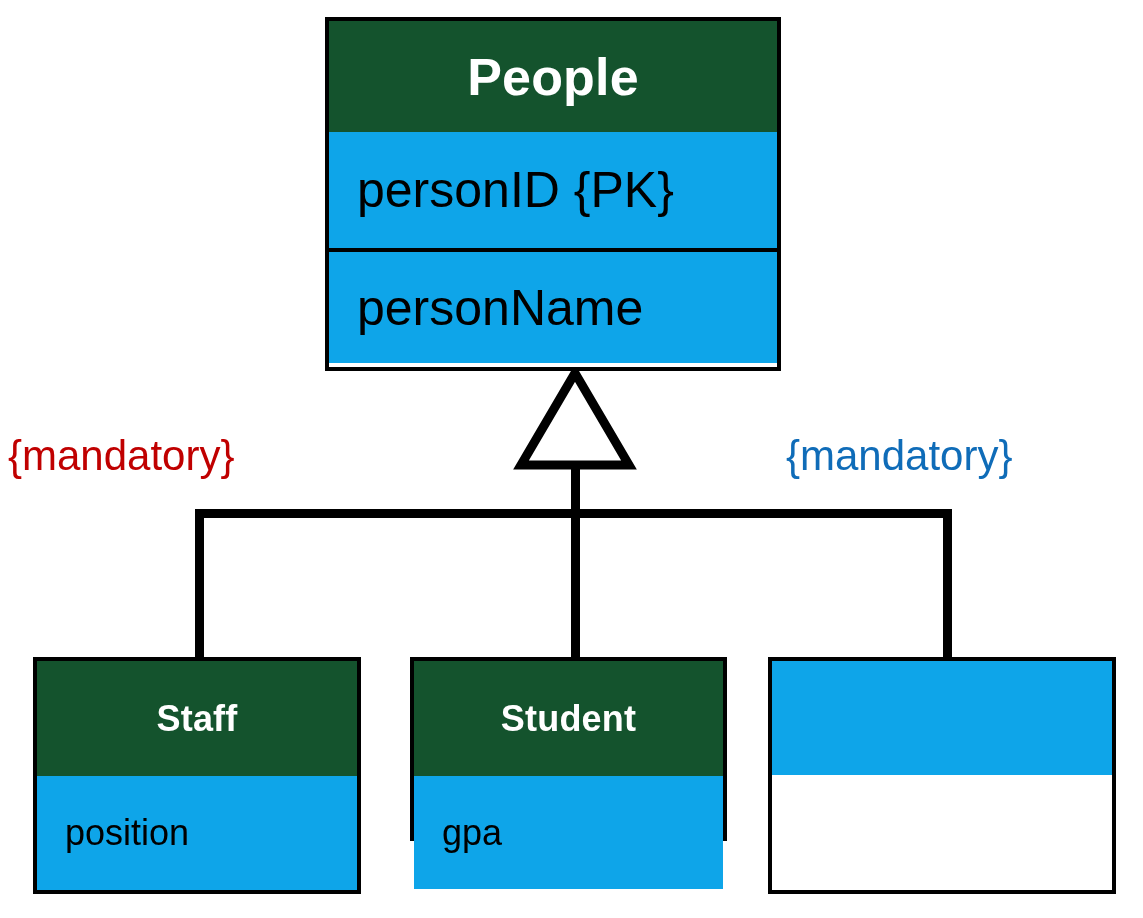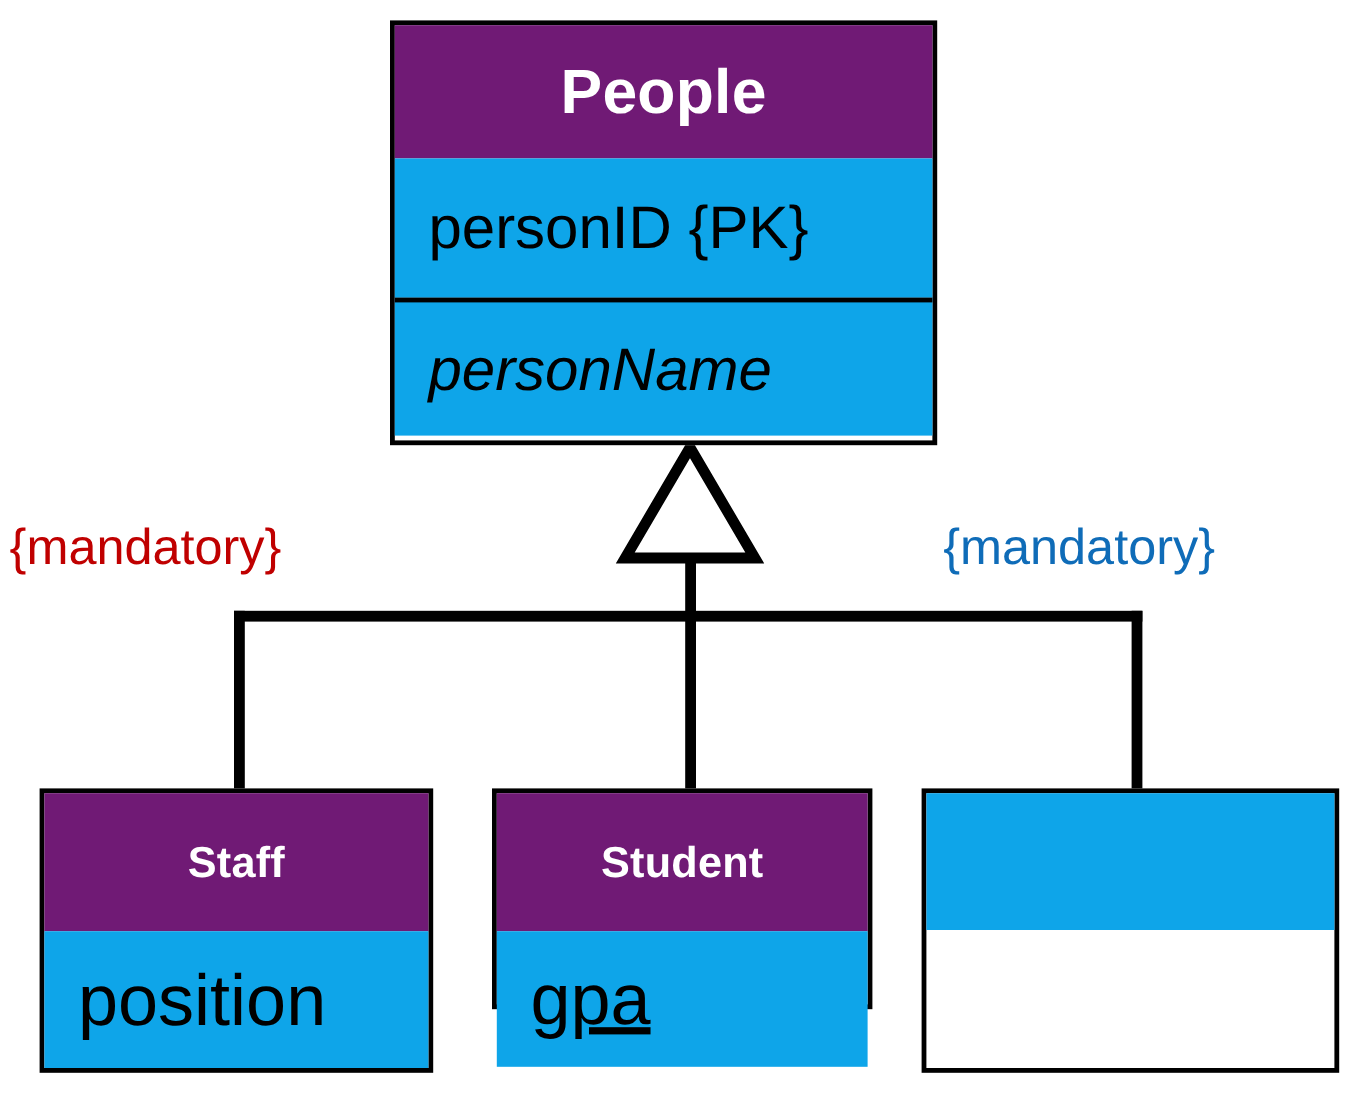--- a/index.html
+++ b/index.html
@@ -22,41 +22,40 @@
   
   .uml-class {
     position: absolute;
     box-sizing: border-box;
     border: 4px solid #000000;
     background: #ffffff;
     z-index: 3;
   }
   .uml-header {
     box-sizing: border-box;
-    background: #701a75;
+    background: #14532d;
     color: #ffffff;
     font-weight: bold;
     text-align: center;
     display: flex;
     align-items: center;
     justify-content: center;
     letter-spacing: 0.2px;
   }
   .uml-attr {
     box-sizing: border-box;
     background: #0ea5e9;
     color: #000000;
     display: flex;
     align-items: center;
     padding-left: 28px;
     font-weight: normal;
   }
   .uml-attr + .uml-attr {
     border-top: 4px solid #000000;
-    font-style: italic;
   }
 
   
   #people-class {
     left: 325px;
     top: 17px;
     width: 456px;
     height: 354px;
   }
   #people-class .uml-header {
@@ -69,39 +68,39 @@
   }
   #people-class .uml-attr.second {
     height: 115px;
   }
 
   
   .subclass .uml-header {
     font-size: 36px;
   }
   .subclass .uml-attr {
-    font-size: 60px;
+    font-size: 36px;
   }
   #staff-class {
     left: 33px;
     top: 657px;
     width: 328px;
     height: 237px;
   }
   #staff-class .uml-header { height: 115px; }
   #staff-class .uml-attr   { height: 114px; }
 
   #student-class {
     left: 410px;
     top: 657px;
     width: 317px;
     height: 184px;
   }
   #student-class .uml-header { height: 115px; }
-  #student-class .uml-attr   { height: 113px; text-decoration: underline; }
+  #student-class .uml-attr   { height: 113px; }
 
   #contractor-class {
     left: 768px;
     top: 657px;
     width: 348px;
     height: 237px;
   }
   #contractor-class .uml-header { height: 115px; }
   #contractor-class .uml-attr   { height: 114px; }
 

